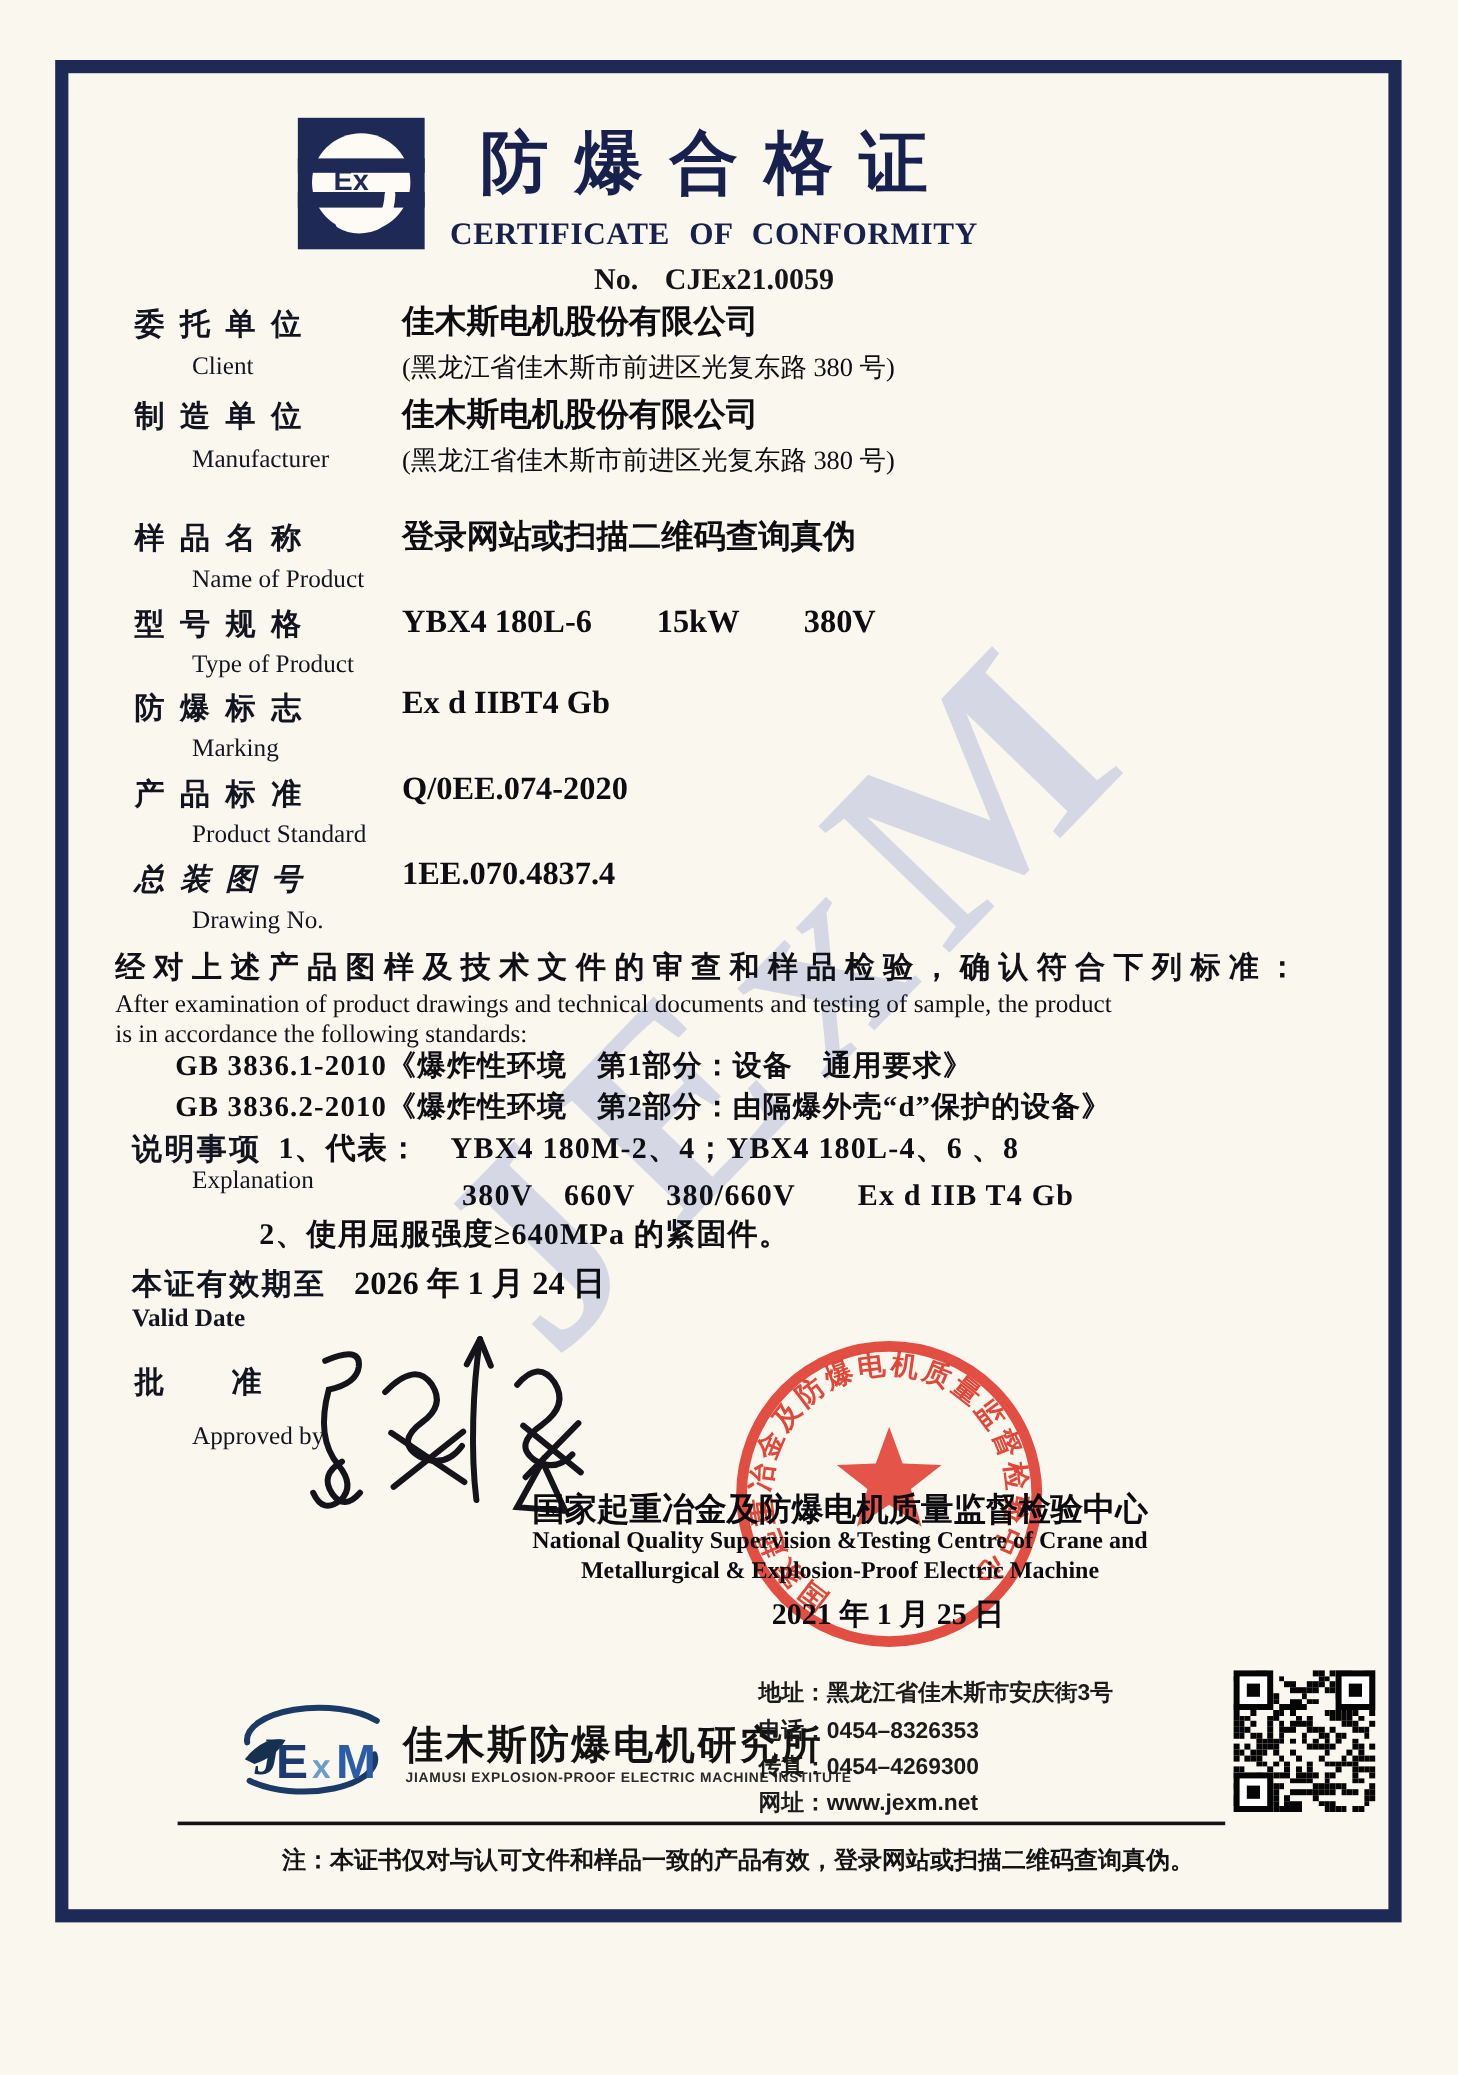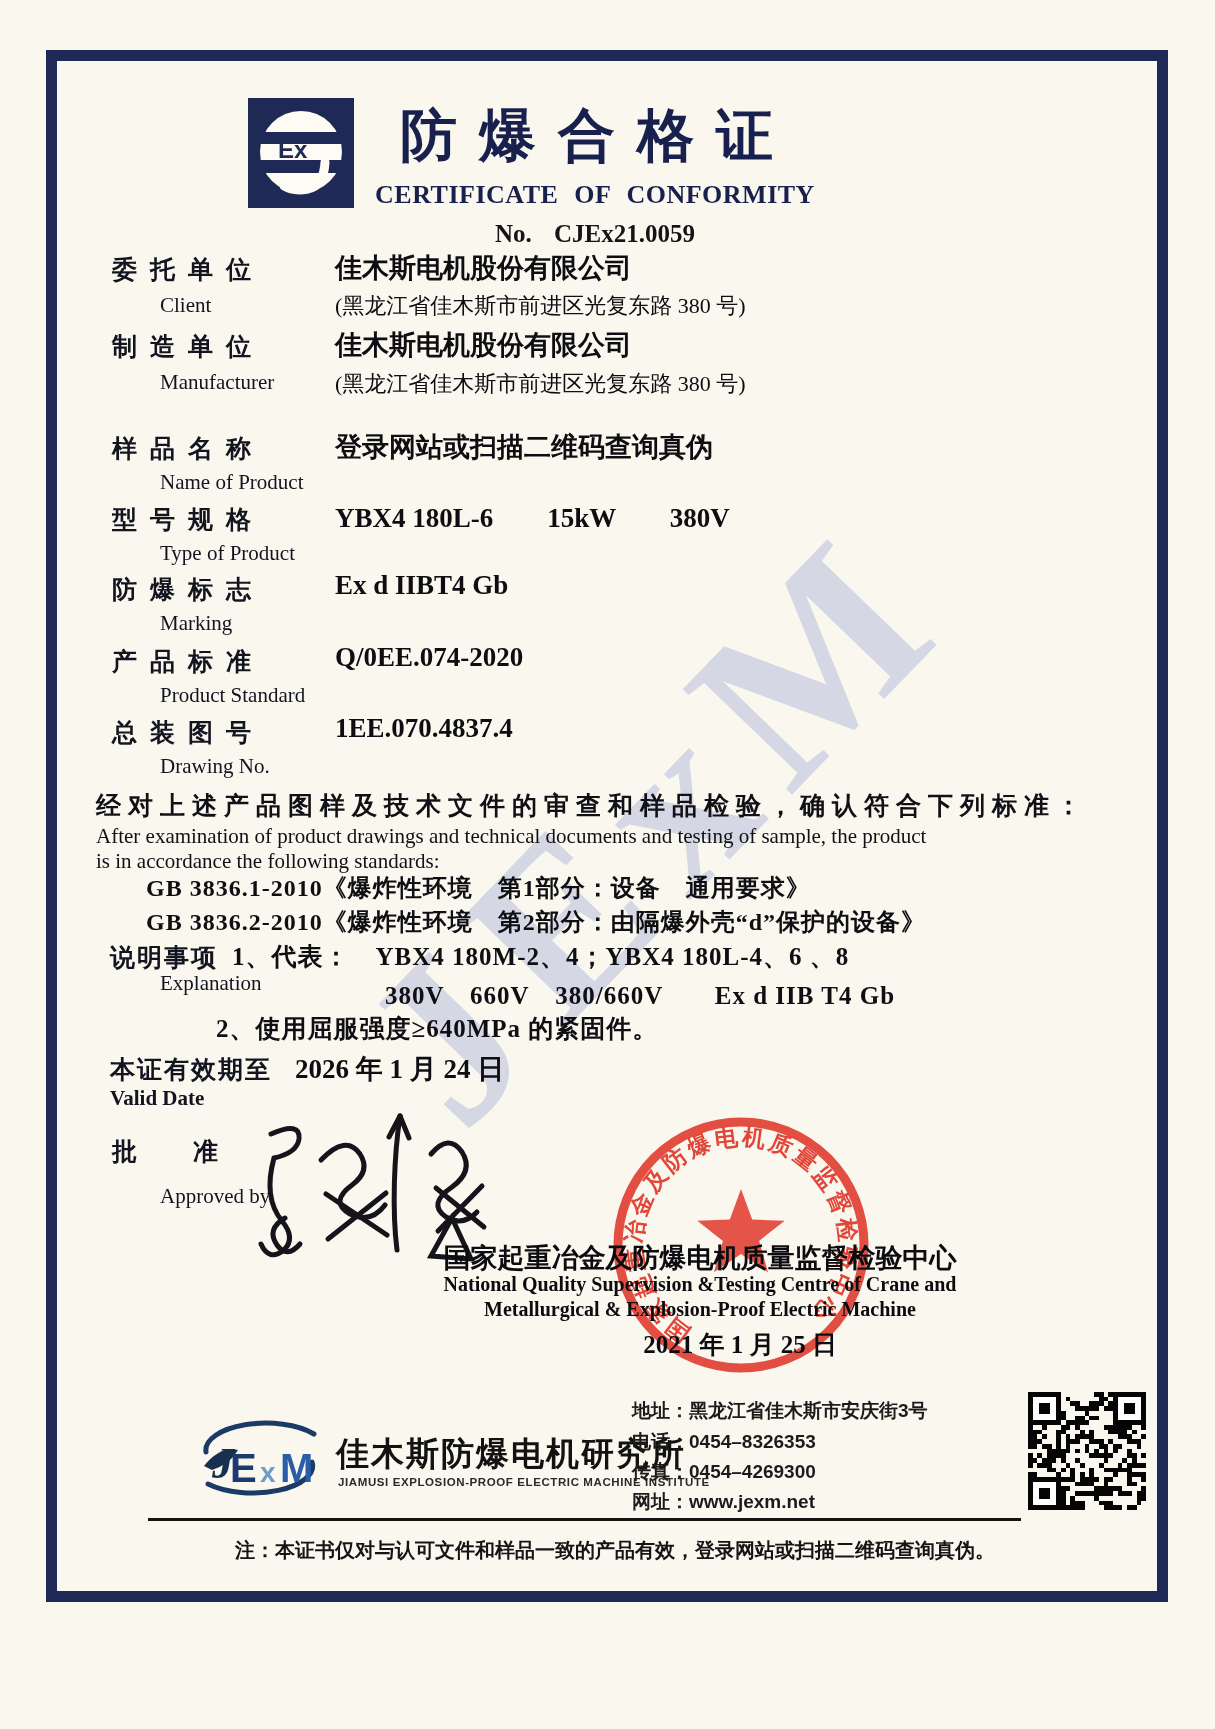--- a/index.html
+++ b/index.html
@@ -90,21 +90,21 @@
 <div class="abs val" style="left:335px;top:500px;">YBX4 180L-6　　15kW　　380V</div>
 
 <div class="abs cn-label" style="left:112px;top:573px;">防爆标志</div>
 <div class="abs en-label" style="left:112px;top:611px;">Marking</div>
 <div class="abs val" style="left:335px;top:570px;">Ex d IIBT4 Gb</div>
 
 <div class="abs cn-label" style="left:112px;top:645px;">产品标准</div>
 <div class="abs en-label" style="left:112px;top:683px;">Product Standard</div>
 <div class="abs val" style="left:335px;top:642px;">Q/0EE.074-2020</div>
 
-<div class="abs cn-label" style="left:112px;top:716px;">总装图号</div>
+<div class="abs cn-label" style="left:112px;top:716px;font-style:italic;">总装图号</div>
 <div class="abs en-label" style="left:112px;top:754px;">Drawing No.</div>
 <div class="abs val" style="left:335px;top:713px;text-align:right;">1EE.070.4837.4</div>
 
 <div class="abs stmt-cn" style="left:96px;top:789px;">经对上述产品图样及技术文件的审查和样品检验，确认符合下列标准：</div>
 <div class="abs stmt-en" style="left:96px;top:824px;">After examination of product drawings and technical documents and testing of sample, the product</div>
 <div class="abs stmt-en" style="left:96px;top:849px;">is in accordance the following standards:</div>
 <div class="abs std" style="left:146px;top:872px;">GB 3836.1-2010《爆炸性环境　第1部分：设备　通用要求》</div>
 <div class="abs std" style="left:146px;top:906px;">GB 3836.2-2010《爆炸性环境　第2部分：由隔爆外壳“d”保护的设备》</div>
 
 <div class="abs cn-label6" style="left:110px;top:941px;">说明事项</div>

